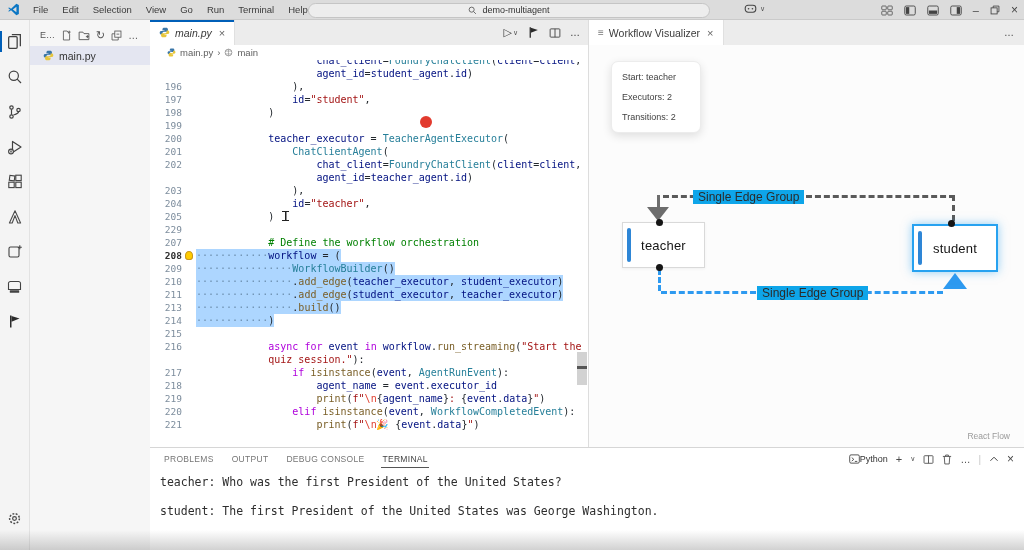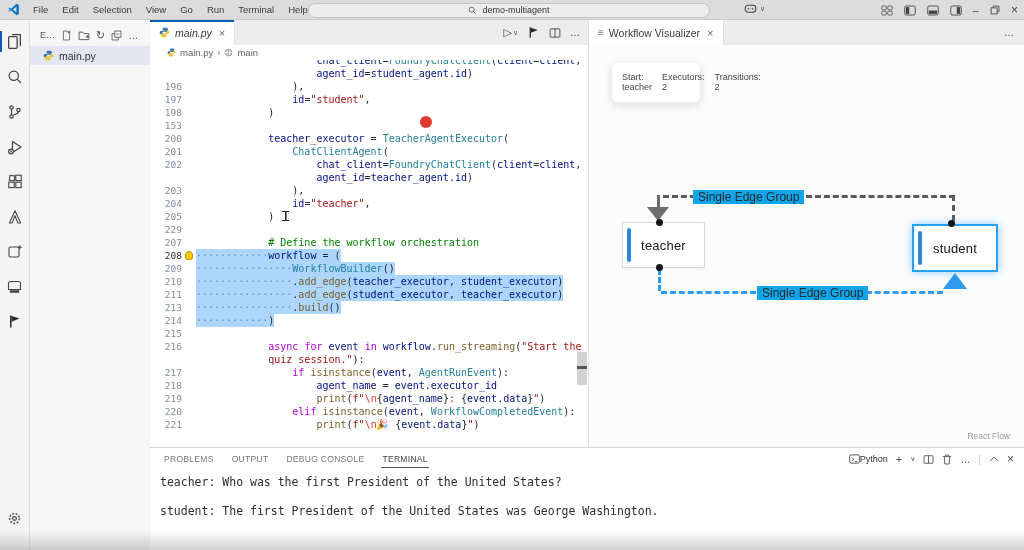--- a/index.html
+++ b/index.html
@@ -40,39 +40,39 @@
   .tab .tclose{font-size:11px;color:#666;margin-left:2px}
   .tab .italic{font-style:italic}
   .editor-actions{position:absolute;right:8px;top:0;height:25px;display:flex;align-items:center;gap:9px;color:#333}
   .run-wrap{display:flex;align-items:center;gap:1px;font-size:11px}
   .chev{font-size:7px;color:#555}
   .breadcrumb{height:15px;background:#fff;display:flex;align-items:center;gap:4px;padding-left:17px;font-size:9.5px;color:#616161;flex:none}
   .code-area{flex:1;background:#fff;overflow:hidden;position:relative;font-family:"DejaVu Sans Mono",monospace;font-size:10px}
   .code-rows{position:relative;padding-top:0}
   .code-row{height:13px;line-height:13px;display:flex;white-space:pre}
   .ln{width:32px;flex:none;text-align:right;color:#7d8d9d;font-size:9.5px}
-  .ln.active{color:#2f2f2f;font-weight:normal}
+  .ln.active{color:#2f2f2f;font-weight:bold}
   .glyph{width:14px;flex:none;position:relative}
   .bulb{position:absolute;left:3px;top:2px;width:8px;height:9px;background:#fc0;border:1px solid #c9971c;border-radius:50% 50% 35% 35%}
   .ct{white-space:pre}
   .selbg{background:#add6ff}
   .ws{color:#6c8eae}
   .tk-kw{color:#af00db}.tk-var{color:#001080}.tk-fn{color:#795e26}.tk-cls{color:#267f99}
   .tk-str{color:#a31515}.tk-com{color:#008000}.tk-pun{color:#24292e}.tk-esc{color:#e03e2d}
   .ibeam{display:inline-block;width:7px;height:10px;margin-left:8px;vertical-align:-1px;border-top:1.5px solid #222;border-bottom:1.5px solid #222;background:linear-gradient(#222,#222) 50% 0/1.5px 100% no-repeat}
   .red-dot{position:absolute;left:270px;top:56px;width:12px;height:12px;border-radius:50%;background:#e23a2e}
   .vscroll{position:absolute;right:1px;top:292px;width:10px;height:33px;background:rgba(125,125,125,.35)}
   .vscroll::after{content:"";position:absolute;left:0;right:0;top:14px;height:3px;background:#555}
 
   
   .viz-group{flex:1;border-left:1px solid #ddd;display:flex;flex-direction:column;min-width:0}
   .viz-tabbar{height:25px;background:#ececec;display:flex;align-items:stretch;position:relative;flex:none}
   .viz-more{position:absolute;right:10px;top:0;height:25px;display:flex;align-items:center;color:#444}
   .viz-content{flex:1;background:#fcfcfc;position:relative;overflow:hidden}
-  .infocard{position:absolute;left:22px;top:16px;width:90px;background:#fff;border:1px solid #ececec;border-radius:7px;box-shadow:0 3px 10px rgba(0,0,0,.12);padding:10px 10px;font-size:9px;color:#424242;display:flex;flex-direction:row;gap:10px}
+  .infocard{position:absolute;left:22px;top:16px;width:90px;background:#fff;border:1px solid #ececec;border-radius:7px;box-shadow:0 3px 10px rgba(0,0,0,.12);padding:10px 10px;font-size:9px;color:#424242;display:flex;flex-direction:column;gap:10px}
   .node{position:absolute;background:#fff;display:flex;align-items:center;justify-content:center;font-size:13px;color:#151515;letter-spacing:.2px}
   .node .bar{position:absolute;left:4px;top:5px;bottom:5px;width:4px;border-radius:2px;background:#2e86d6}
   #node-teacher{left:33px;top:177px;width:83px;height:46px;border:1px solid #d9d9d9;box-shadow:0 1px 3px rgba(0,0,0,.05)}
   #node-student{left:323px;top:179px;width:86px;height:48px;border:2px solid #27a2f0;box-shadow:0 0 9px rgba(39,162,240,.5)}
   .edge-h{position:absolute;height:0;border-top:3px dashed #5a5a5a}
   .edge-v{position:absolute;width:0;border-left:3px dashed #5a5a5a}
   #edge-top-h{left:74px;top:150px;width:292px}
   #edge-top-v{left:363px;top:150px;height:26px}
   #edge-bot-v{left:69px;top:224px;height:22px;border-left:3.5px dashed #2e9af0}
   #edge-bot-h{left:72px;top:246px;width:282px;border-top:3.5px dashed #2e9af0}
@@ -322,21 +322,21 @@
             </span>
           <span>main</span>
         </div>
         <div class="code-area">
           <div class="code-rows" id="code-rows">
               <div class="code-row" style="margin-top: -6px;"><span class="ln"></span><span class="glyph"></span><span class="ct"><span>                    </span><span class="tk-var">chat_client</span><span class="tk-pun">=</span><span class="tk-cls">FoundryChatClient</span><span class="tk-pun">(</span><span class="tk-var">client</span><span class="tk-pun">=</span><span class="tk-var">client</span><span class="tk-pun">,</span></span></div>
               <div class="code-row"><span class="ln"></span><span class="glyph"></span><span class="ct"><span>                    </span><span class="tk-var">agent_id</span><span class="tk-pun">=</span><span class="tk-var">student_agent</span><span class="tk-pun">.</span><span class="tk-var">id</span><span class="tk-pun">)</span></span></div>
               <div class="code-row"><span class="ln">196</span><span class="glyph"></span><span class="ct"><span>                </span><span class="tk-pun">),</span></span></div>
               <div class="code-row"><span class="ln">197</span><span class="glyph"></span><span class="ct"><span>                </span><span class="tk-var">id</span><span class="tk-pun">=</span><span class="tk-str">"student"</span><span class="tk-pun">,</span></span></div>
               <div class="code-row"><span class="ln">198</span><span class="glyph"></span><span class="ct"><span>            </span><span class="tk-pun">)</span></span></div>
-              <div class="code-row"><span class="ln">153</span><span class="glyph"></span><span class="ct"><span></span></span></div>
+              <div class="code-row"><span class="ln">199</span><span class="glyph"></span><span class="ct"><span></span></span></div>
               <div class="code-row"><span class="ln">200</span><span class="glyph"></span><span class="ct"><span>            </span><span class="tk-var">teacher_executor</span><span class="tk-pun"> = </span><span class="tk-cls">TeacherAgentExecutor</span><span class="tk-pun">(</span></span></div>
               <div class="code-row"><span class="ln">201</span><span class="glyph"></span><span class="ct"><span>                </span><span class="tk-cls">ChatClientAgent</span><span class="tk-pun">(</span></span></div>
               <div class="code-row"><span class="ln">202</span><span class="glyph"></span><span class="ct"><span>                    </span><span class="tk-var">chat_client</span><span class="tk-pun">=</span><span class="tk-cls">FoundryChatClient</span><span class="tk-pun">(</span><span class="tk-var">client</span><span class="tk-pun">=</span><span class="tk-var">client</span><span class="tk-pun">,</span></span></div>
               <div class="code-row"><span class="ln"></span><span class="glyph"></span><span class="ct"><span>                    </span><span class="tk-var">agent_id</span><span class="tk-pun">=</span><span class="tk-var">teacher_agent</span><span class="tk-pun">.</span><span class="tk-var">id</span><span class="tk-pun">)</span></span></div>
               <div class="code-row"><span class="ln">203</span><span class="glyph"></span><span class="ct"><span>                </span><span class="tk-pun">),</span></span></div>
               <div class="code-row"><span class="ln">204</span><span class="glyph"></span><span class="ct"><span>                </span><span class="tk-var">id</span><span class="tk-pun">=</span><span class="tk-str">"teacher"</span><span class="tk-pun">,</span></span></div>
               <div class="code-row"><span class="ln">205</span><span class="glyph"></span><span class="ct"><span>            </span><span class="tk-pun">)</span><span class="ibeam"></span></span></div>
               <div class="code-row"><span class="ln">229</span><span class="glyph"></span><span class="ct"><span></span></span></div>
               <div class="code-row"><span class="ln">207</span><span class="glyph"></span><span class="ct"><span>            </span><span class="tk-com"># Define the workflow orchestration</span></span></div>
               <div class="code-row"><span class="ln active">208</span><span class="glyph"><div class="bulb"></div></span><span class="ct selbg"><span class="ws">············</span><span class="tk-var">workflow</span><span class="tk-pun"> = (</span></span></div>

